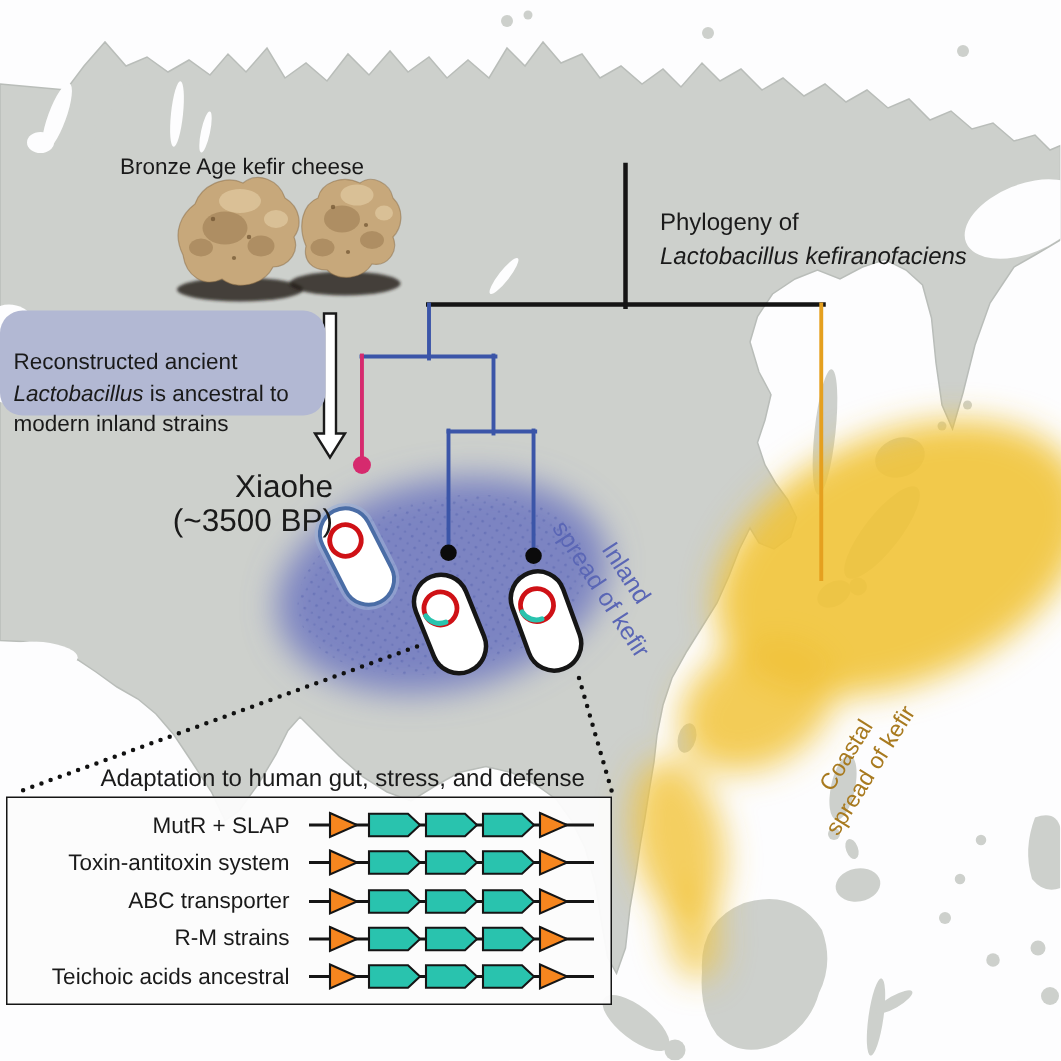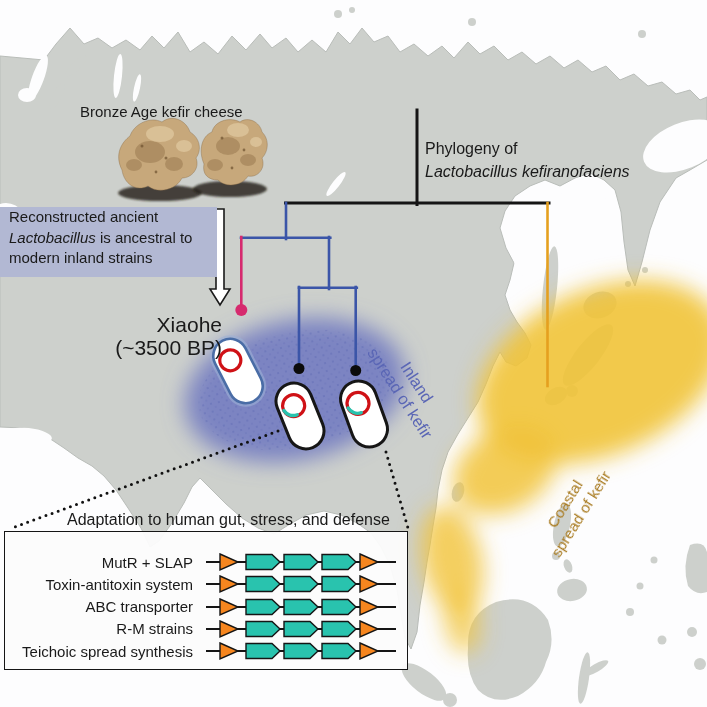--- a/index.html
+++ b/index.html
@@ -17,40 +17,40 @@
     background:var(--ocean);
     font-family:"Liberation Sans","DejaVu Sans",sans-serif;
     color:var(--text_dark);
   }
   #scene{position:absolute;left:0;top:0;}
   .txt{position:absolute;white-space:nowrap;}
   .bronze-label{left:80px;top:103px;font-size:15px;}
   .annotation-box{
     left:0;top:207px;width:217px;height:70px;
     background:var(--annotation_bg);
-    font-size:15px;line-height:1.38;padding:0 0 0 9px;box-sizing:border-box;
+    font-size:15px;line-height:1.38;padding:25px 0 0 9px;box-sizing:border-box;border-radius:15px;
   }
   .annotation-box i{font-style:italic;}
-  .phylo-label{left:425px;top:137px;font-size:16px;line-height:1.45;}
+  .phylo-label{left:440px;top:137px;font-size:16px;line-height:1.45;}
   .phylo-label .it{font-style:italic;}
   .xiaohe-label{left:94px;top:313px;width:128px;text-align:right;font-size:21px;line-height:23px;}
   .inland-label{
     left:408px;top:388px;color:var(--inland_text);font-size:16.5px;line-height:1.2;
     text-align:center;transform:translate(-50%,-50%) rotate(57deg);
   }
   .coastal-label{
     left:573px;top:509px;color:var(--coastal_text);font-size:15.5px;line-height:1.25;
     text-align:center;transform:translate(-50%,-50%) rotate(-58deg);
   }
   .genebox-title{left:67px;top:511px;font-size:16px;}
   .gene-box{
     position:absolute;left:4px;top:531px;width:404px;height:139px;box-sizing:border-box;
     background:rgba(252,252,252,0.95);border:1.6px solid #151515;
     display:flex;flex-direction:column;justify-content:space-between;
-    padding:19px 0 7px 0;
+    padding:7px 0 7px 0;
   }
   .gene-row{display:flex;align-items:center;height:22px;}
   .gene-row .lbl{
     width:188px;text-align:right;font-size:15px;flex:0 0 188px;
   }
   .gene-row svg{margin-left:13px;flex:0 0 auto;display:block;}
 </style>
 </head>
 <body>
 
@@ -308,21 +308,21 @@
           <polygon points="0,3.5 26,3.5 34,11 26,18.5 0,18.5" fill="#29c3ae" style="fill:var(--teal_gene,#29c3ae)" stroke="#151515" stroke-width="1.4"></polygon>
         </g>
         <g transform="translate(116 0)">
           <polygon points="0,3.5 26,3.5 34,11 26,18.5 0,18.5" fill="#29c3ae" style="fill:var(--teal_gene,#29c3ae)" stroke="#151515" stroke-width="1.4"></polygon>
         </g>
         <polygon points="154,3 172,11 154,19" fill="#f6861f" style="fill:var(--orange_gene,#f6861f)" stroke="#151515" stroke-width="1.4"></polygon>
       </svg>
     </div>
 
     <div class="gene-row">
-      <span class="lbl">Teichoic spread synthesis</span>
+      <span class="lbl">Teichoic acids ancestral</span>
       <svg width="190" height="22" viewBox="0 0 190 22">
         <line x1="0" y1="11" x2="190" y2="11" stroke="#151515" stroke-width="2"></line>
         <polygon points="14,3 32,11 14,19" fill="#f6861f" style="fill:var(--orange_gene,#f6861f)" stroke="#151515" stroke-width="1.4"></polygon>
         <g transform="translate(40 0)">
           <polygon points="0,3.5 26,3.5 34,11 26,18.5 0,18.5" fill="#29c3ae" style="fill:var(--teal_gene,#29c3ae)" stroke="#151515" stroke-width="1.4"></polygon>
         </g>
         <g transform="translate(78 0)">
           <polygon points="0,3.5 26,3.5 34,11 26,18.5 0,18.5" fill="#29c3ae" style="fill:var(--teal_gene,#29c3ae)" stroke="#151515" stroke-width="1.4"></polygon>
         </g>
         <g transform="translate(116 0)">

